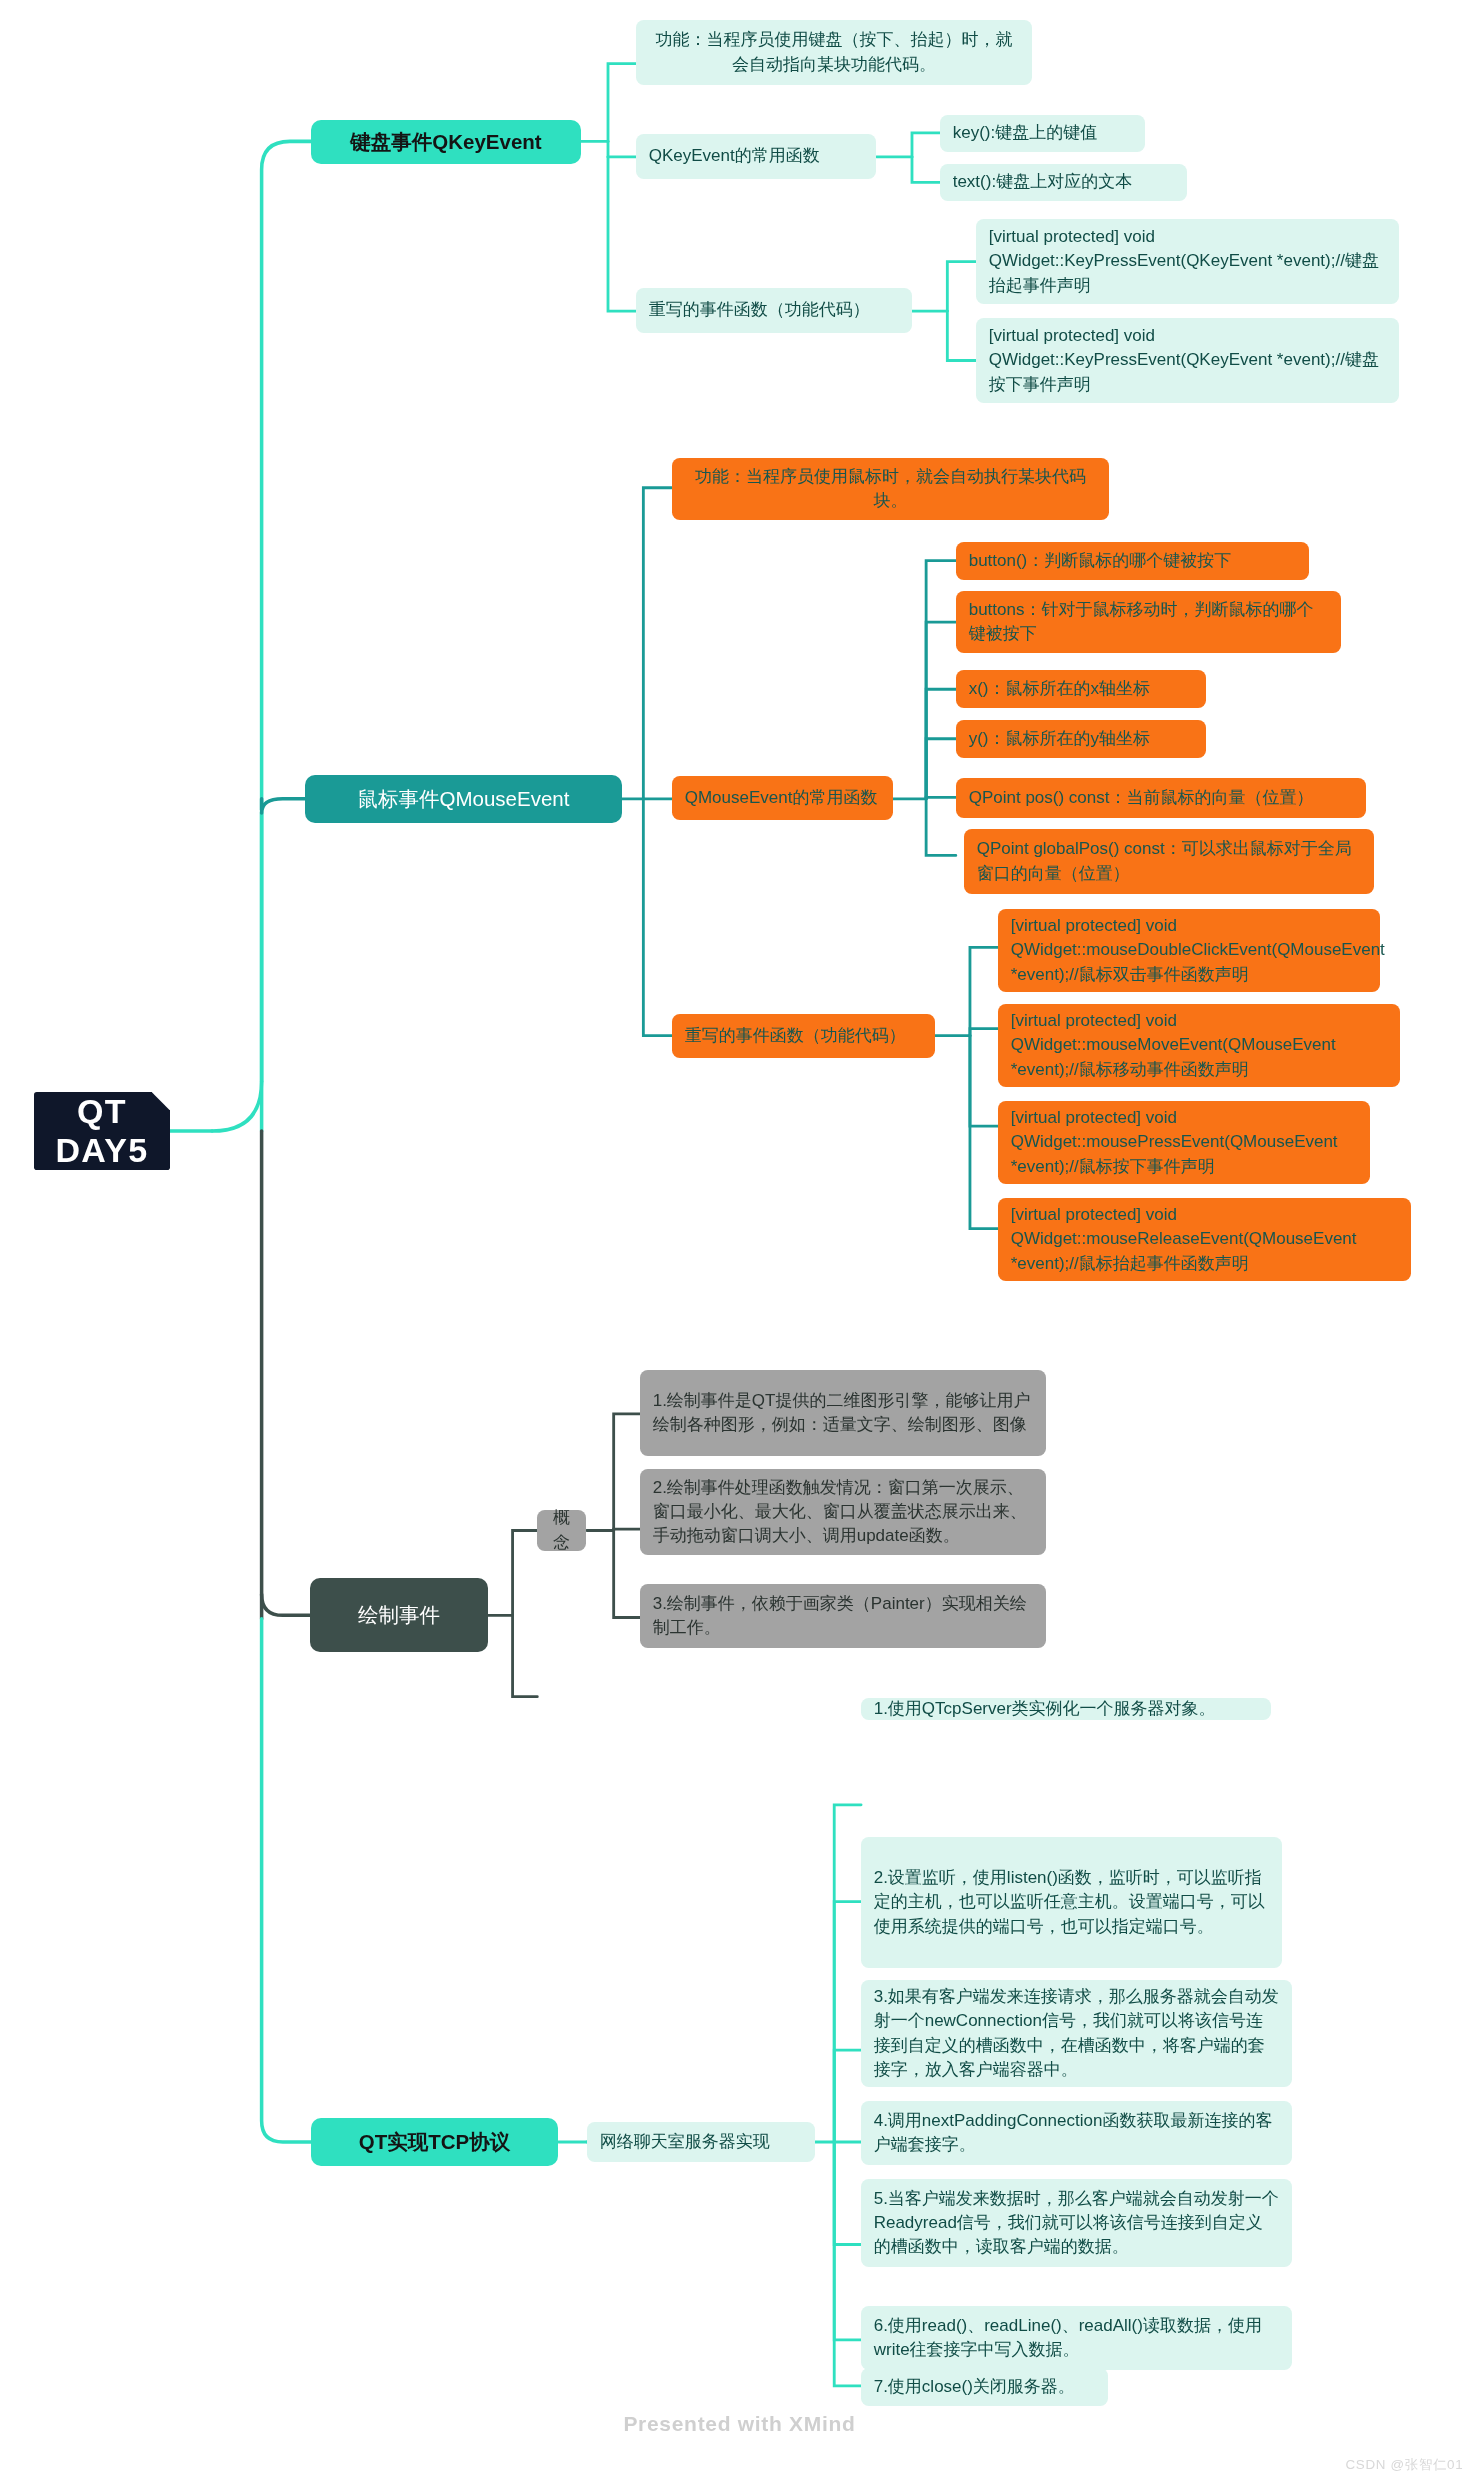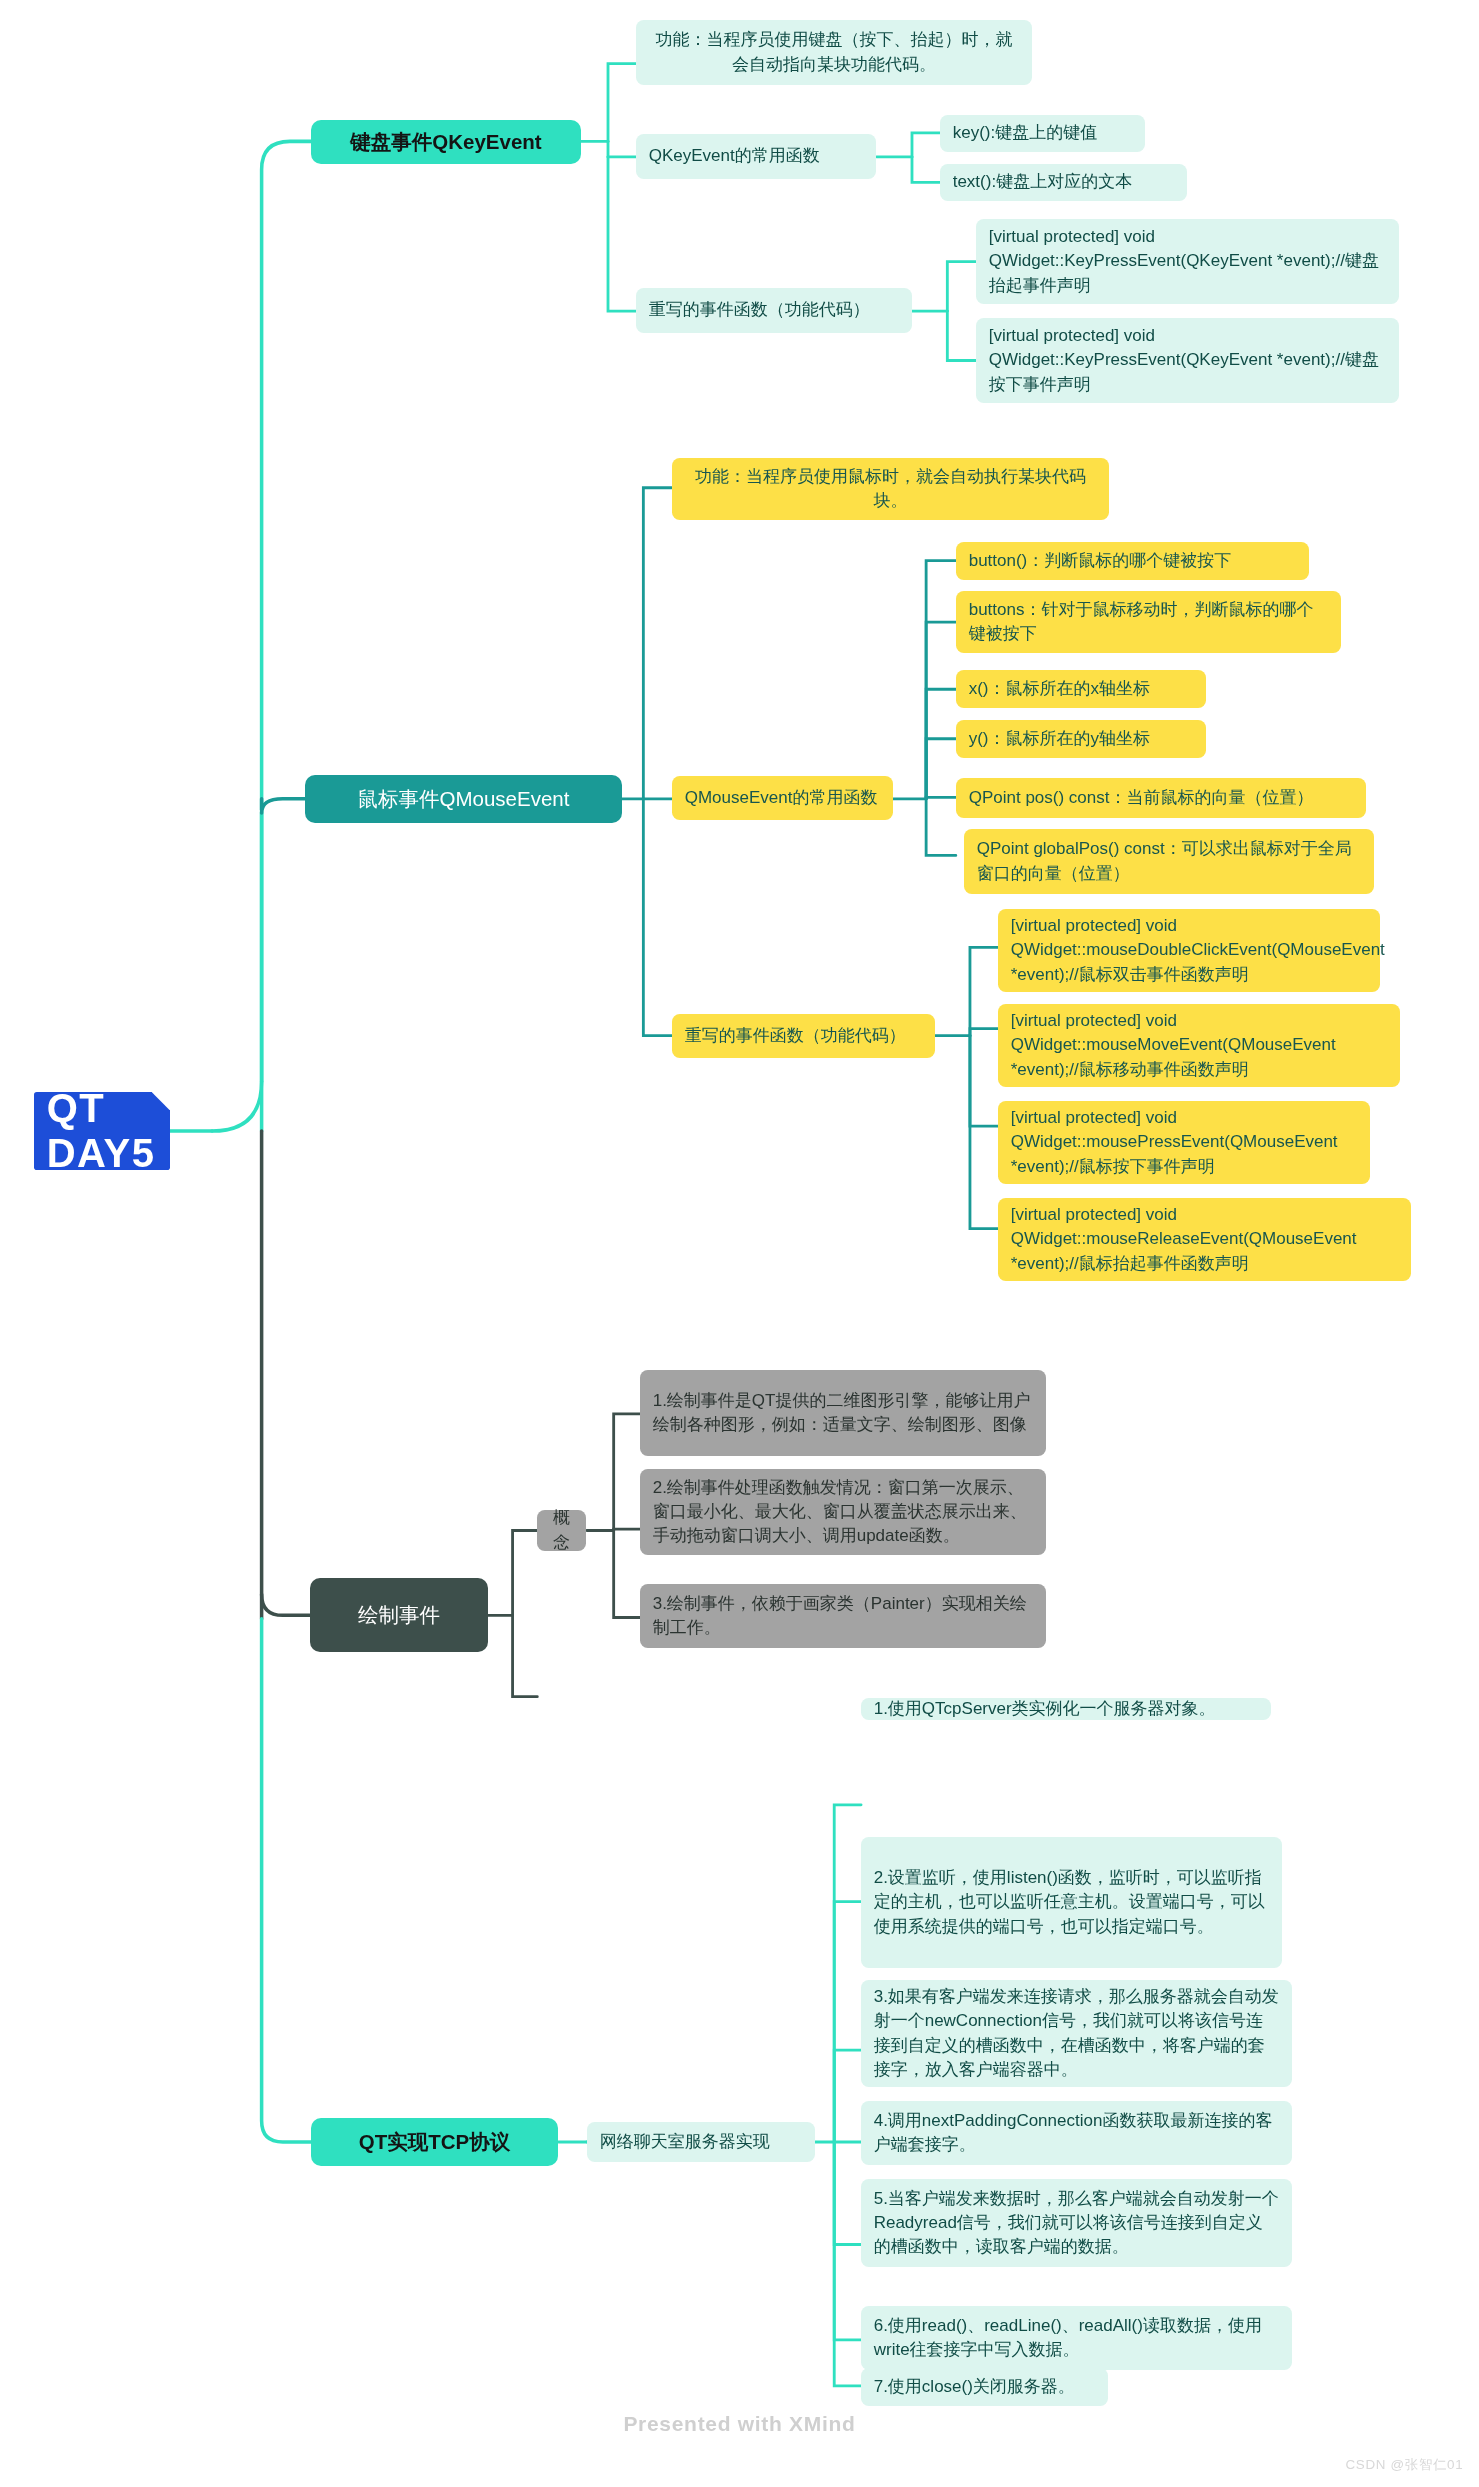--- a/index.html
+++ b/index.html
@@ -9,23 +9,23 @@
     -webkit-font-smoothing:antialiased;
   }
   #canvas{position:absolute;left:0;top:0;width:1479px;height:2487px;}
   svg#wires{position:absolute;left:0;top:0;width:1479px;height:2487px;pointer-events:none;}
 
   .node{position:absolute;box-sizing:border-box;display:flex;align-items:center;}
   .node .txt{display:block;width:100%;}
 
   
   .root{
-    background:#1d4ed8;color:#ffffff;
-    font-weight:bold;font-size:40px;letter-spacing:1.4px;
-    justify-content:center;
+    background:#0f172a;color:#ffffff;
+    font-weight:bold;font-size:34px;letter-spacing:1.4px;
+    justify-content:center;text-align:center;
     border-radius:2.8px 0 2.8px 2.8px;
     padding:4.2px 12.7px;
   }
   .root .fold{
     position:absolute;right:0;top:0;width:18.4px;height:18.4px;
     background:#ffffff;
     clip-path:polygon(100% 0,100% 100%,0 0);
   }
 
   
@@ -36,21 +36,21 @@
   .mt-mint{background:#2fe0c0;color:#141414;}
   .mt-teal{background:#1a9a96;color:#ffffff;font-weight:normal;}
   .mt-slate{background:#3d4f4b;color:#ffffff;font-weight:normal;}
 
   
   .sub{
     border-radius:7.8px;padding:7px 12.7px;
     font-size:17px;line-height:1.42;
   }
   .s-mint{background:#dcf5ef;color:#104c46;}
-  .s-teal{background:#fde047;color:#17564f;}
+  .s-teal{background:#f97316;color:#17564f;}
   .s-grey{background:#a3a3a3;color:#2a3330;}
   .center{text-align:center;justify-content:center;}
   .left{text-align:left;justify-content:flex-start;}
 
   
   .footer{
     position:absolute;left:0;top:2412px;width:1479px;text-align:center;
     color:#cfcfcf;font-size:21px;font-weight:bold;letter-spacing:0.7px;
   }
   .watermark{

